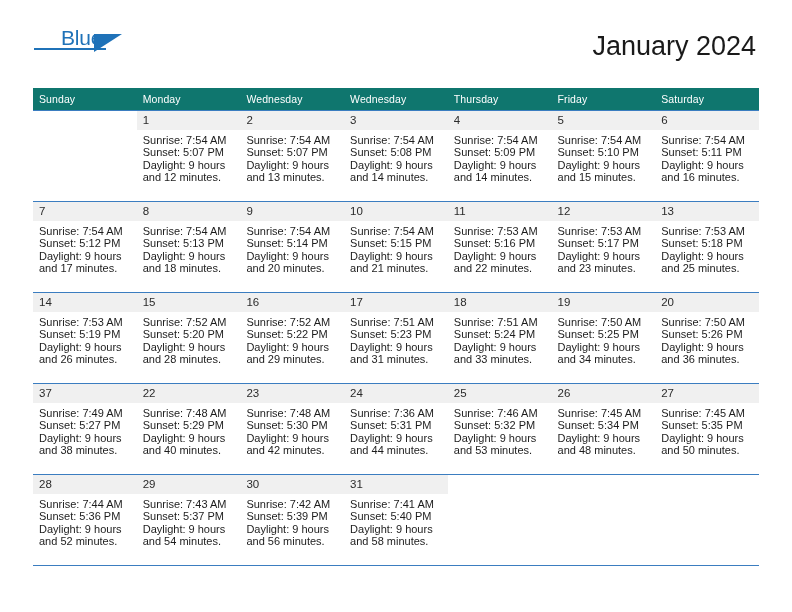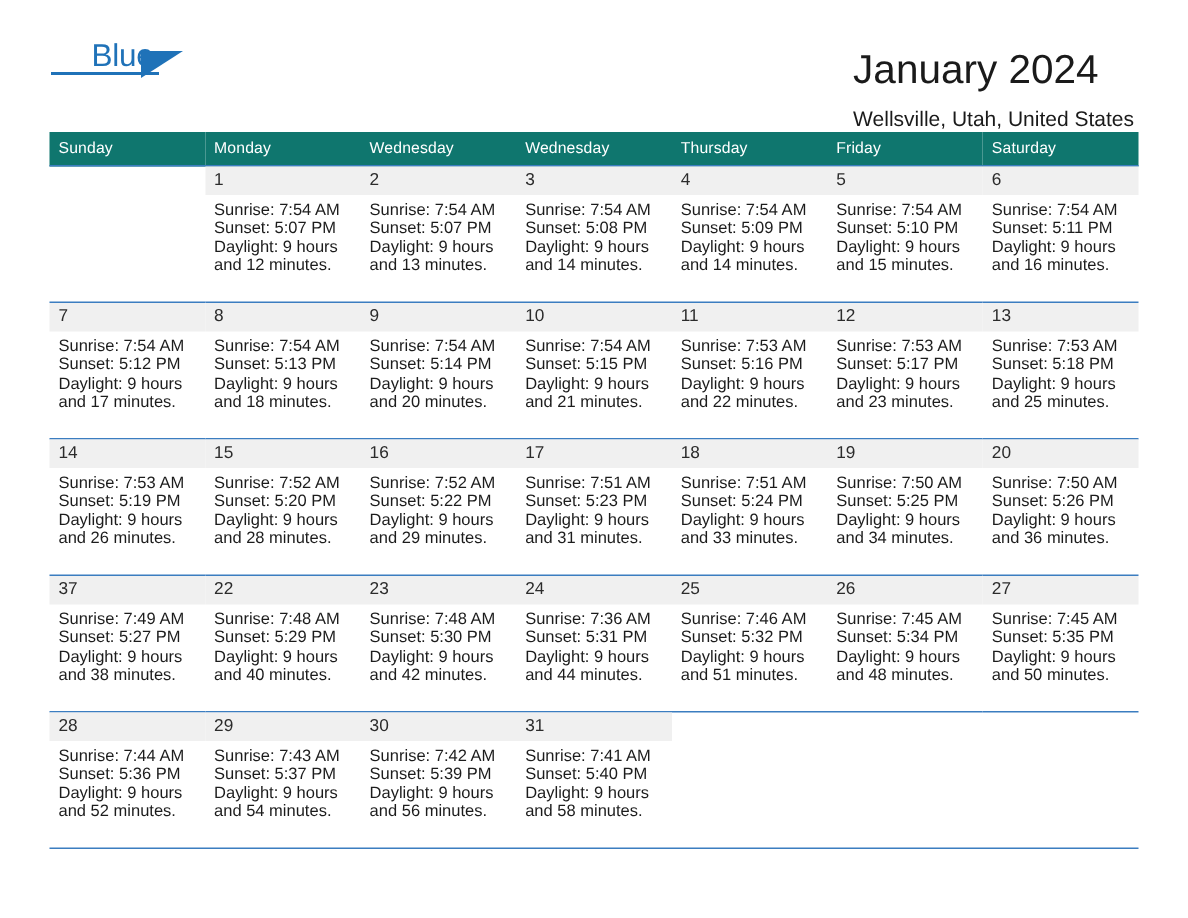--- a/index.html
+++ b/index.html
@@ -58,21 +58,21 @@
     position: absolute;
     left: 60px;
     top: 4px;
     width: 0;
     height: 0;
     border-left: 28px solid #1f72b8;
     border-bottom: 18px solid transparent;
   }
 
   .title-block {
-    text-align: left;
+    text-align: right;
     flex: 0 0 auto;
   }
   .cal-title {
     font-size: 27px;
     font-weight: 400;
     color: #1a1a1a;
     line-height: 32px;
     letter-spacing: 0px;
   }
   .cal-subtitle {
@@ -153,21 +153,20 @@
 
   <div class="header">
 
     <div class="logo">
       <span class="logo-tri"></span>
       <span class="logo-blue">Blue</span>
     </div>
 
     <div class="title-block">
       <div class="cal-title">January 2024</div>
-      <div class="cal-subtitle">Wellsville, Utah, United States</div>
     </div>
 
   </div>
 
   <table class="calendar">
     <thead>
       <tr>
         <th>Sunday</th>
         <th>Monday</th>
         <th>Wednesday</th>
@@ -454,21 +453,21 @@
               </div>
             </div>
           </td>
           <td>
             <div class="cell">
               <div class="daynum-band">25</div>
               <div class="details">
                 <div>Sunrise: 7:46 AM</div>
                 <div>Sunset: 5:32 PM</div>
                 <div>Daylight: 9 hours</div>
-                <div>and 51 minutes.</div>
+                <div>and 53 minutes.</div>
               </div>
             </div>
           </td>
           <td>
             <div class="cell">
               <div class="daynum-band">26</div>
               <div class="details">
                 <div>Sunrise: 7:45 AM</div>
                 <div>Sunset: 5:34 PM</div>
                 <div>Daylight: 9 hours</div>

